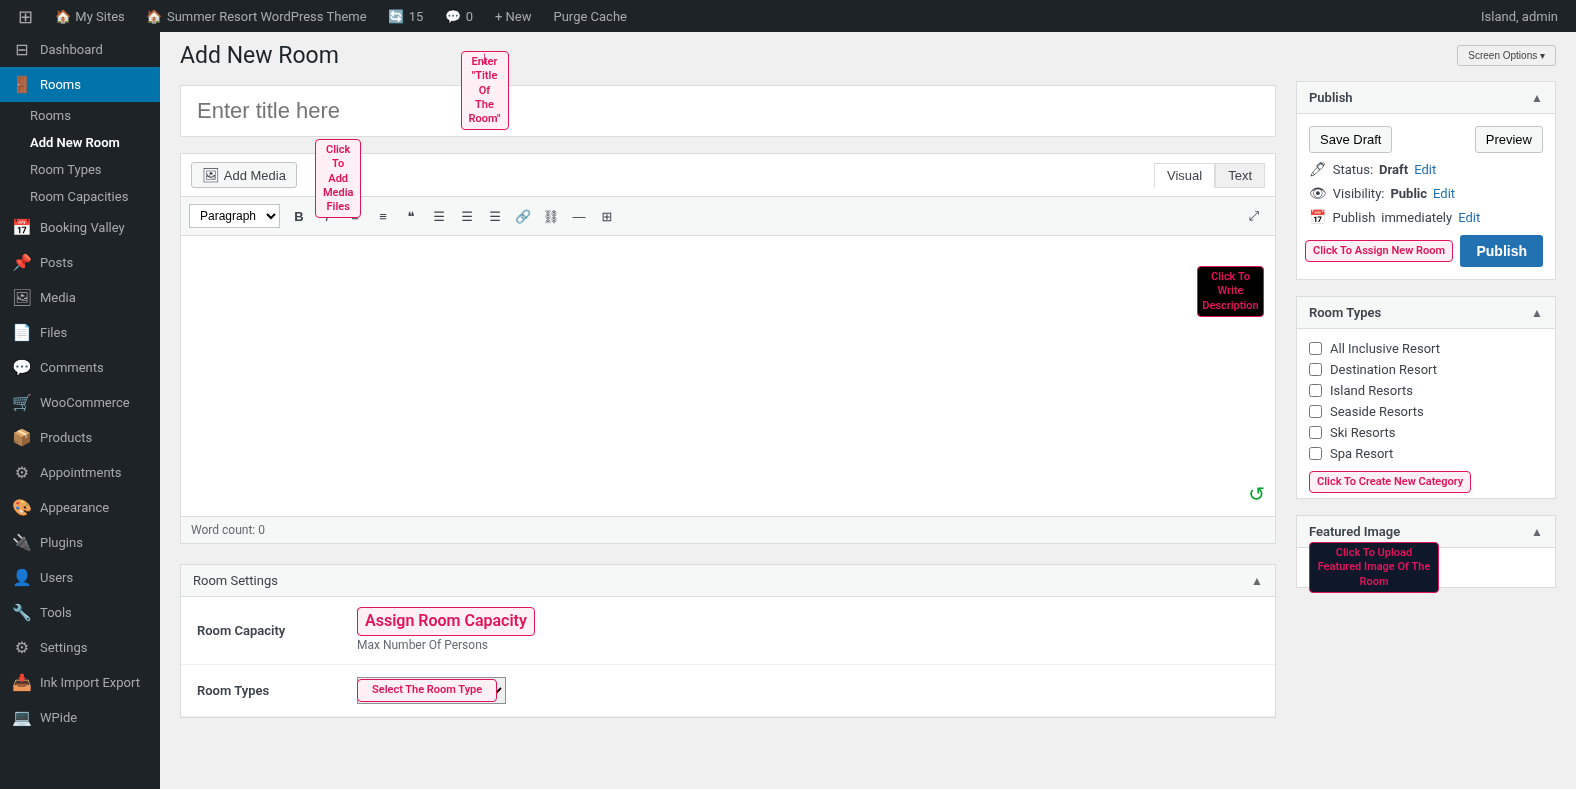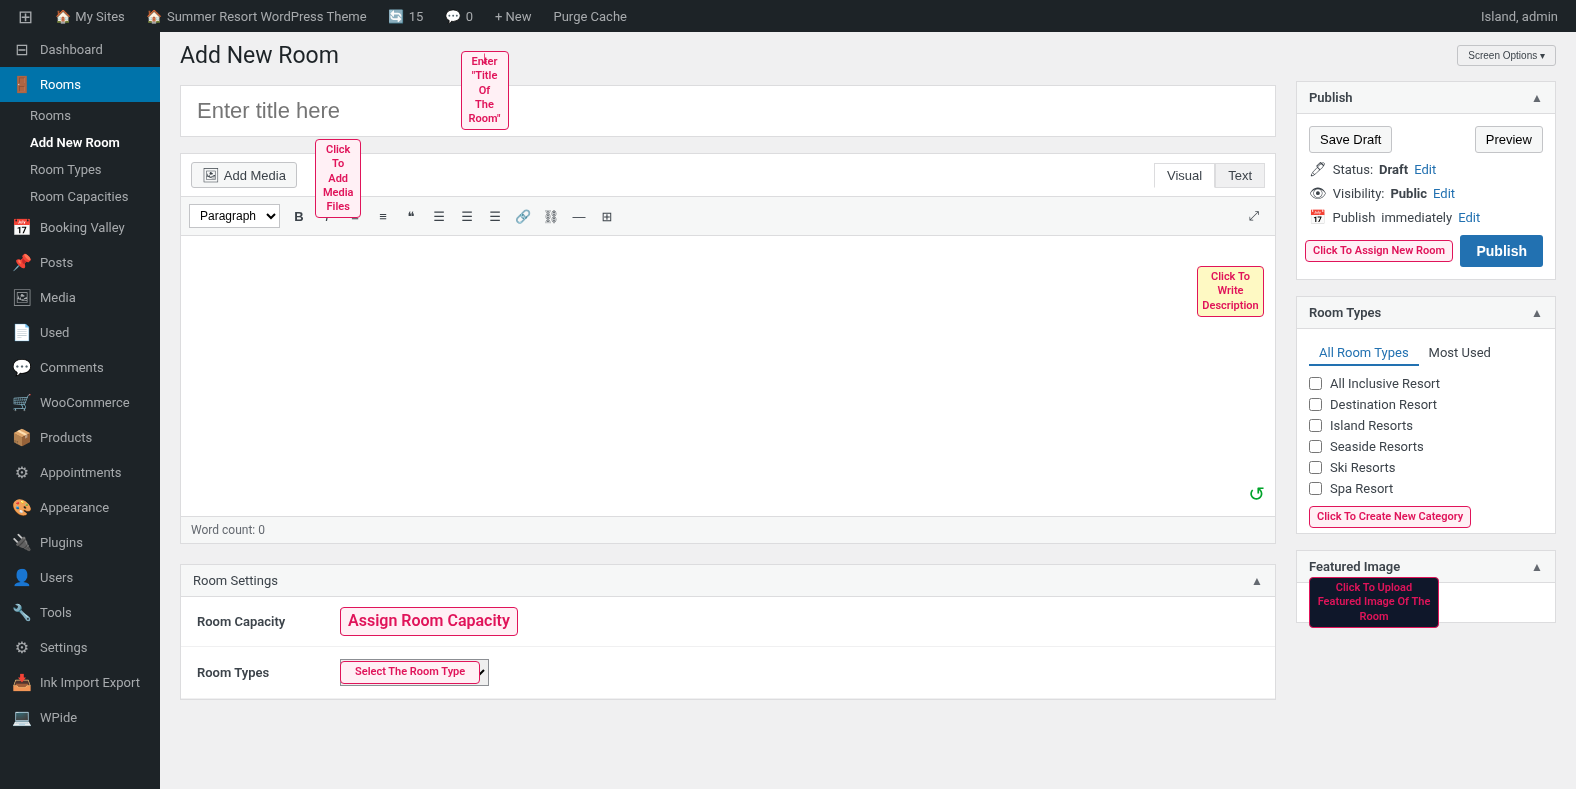--- a/index.html
+++ b/index.html
@@ -189,21 +189,21 @@
       border-bottom: 1px solid #dcdcde;
       background: #f6f7f7;
       font-weight: 400;
       font-size: 13px;
     }
     .settings-row {
       display: flex;
       align-items: center;
       padding: 12px 16px;
       border-bottom: 1px solid #f0f0f1;
-      gap: 3px;
+      gap: 20px;
     }
     .settings-label { width: 140px; font-weight: 600; flex-shrink: 0; }
     .settings-content { flex: 1; }
     .capacity-input {
       width: 80px;
       padding: 4px 8px;
       border: 1px solid #8c8f94;
       font-size: 13px;
     }
     .capacity-hint { font-size: 12px; color: #646970; margin-top: 4px; }
@@ -346,21 +346,21 @@
     <div class="sidebar-item">
       <span class="sidebar-icon">📌</span>
       <span>Posts</span>
     </div>
     <div class="sidebar-item">
       <span class="sidebar-icon">🖼</span>
       <span>Media</span>
     </div>
     <div class="sidebar-item">
       <span class="sidebar-icon">📄</span>
-      <span>Used</span>
+      <span>Files</span>
     </div>
     <div class="sidebar-item">
       <span class="sidebar-icon">💬</span>
       <span>Comments</span>
     </div>
     <div class="sidebar-item">
       <span class="sidebar-icon">🛒</span>
       <span>WooCommerce</span>
     </div>
     <div class="sidebar-item">
@@ -462,21 +462,21 @@
             <button class="format-btn">🔗</button>
             <button class="format-btn">⛓</button>
             <button class="format-btn">—</button>
             <button class="format-btn">⊞</button>
             <button class="format-btn expand-btn" style="margin-left:auto;">⤢</button>
           </div>
 
           <div class="editor-content" style="position:relative; min-height:280px;">
 
             <div style="position:absolute; right:40px; top:30px; pointer-events:none; z-index:10; display:flex; flex-direction:column; align-items:center;">
-              <span class="annotation" style="background:#fef9c3; border:1px solid #e0145a; color:#e0145a; font-size:11px; padding:3px 4px; border-radius:4px; white-space:normal; text-align:center; max-width:110px;">Click To Write Description</span>
+              <span class="annotation" style="background:#000000; border:1px solid #e0145a; color:#e0145a; font-size:11px; padding:3px 4px; border-radius:4px; white-space:normal; text-align:center; max-width:110px;">Click To Write Description</span>
               <span style="color:#e0145a; font-size:18px; line-height:1;">↓</span>
             </div>
             <span class="refresh-icon">↺</span>
           </div>
 
           <div class="word-count">Word count: 0</div>
         </div>
 
         
         <div class="settings-box">
@@ -486,20 +486,21 @@
           </div>
 
           <div class="settings-row">
             <div class="settings-label">Room Capacity</div>
             <div class="settings-content">
               <div style="display:flex; align-items:center; gap:20px;">
                 <input type="text" class="capacity-input" style="border: 1px solid rgb(140, 143, 148); padding: 4px 8px; width: 80px;">
 
                 <span class="annotation" style="background:#fff0f5; border:1px solid #e0145a; color:#e0145a; font-size:16px; padding:3px 7px; border-radius:4px;">Assign Room Capacity</span>
               </div>
+              <div class="capacity-hint">Max Number Of Persons</div>
             </div>
           </div>
 
           <div class="settings-row">
             <div class="settings-label">Room Types</div>
             <div class="settings-content">
               <div style="display:flex; align-items:center; gap:20px;">
 
                 <span class="annotation" style="background:#fff0f5; border:1px solid #e0145a; color:#e0145a; font-size:11px; padding:3px 14px; border-radius:4px;">Select The Room Type</span>
                 <select class="room-type-select">
@@ -554,24 +555,20 @@
             </div>
           </div>
         </div>
 
         <div class="panel">
           <div class="panel-header">
             <span>Room Types</span>
             <span class="collapse-arrow">▲</span>
           </div>
           <div class="panel-body">
-            <div class="tab-row">
-              <span class="rt-tab active">All Room Types</span>
-              <span class="rt-tab">Most Used</span>
-            </div>
             <div class="checkbox-list">
               <div class="checkbox-item">
                 <input type="checkbox" style="">
                 <span>All Inclusive Resort</span>
               </div>
               <div class="checkbox-item">
                 <input type="checkbox" style="">
                 <span>Destination Resort</span>
               </div>
               <div class="checkbox-item">

